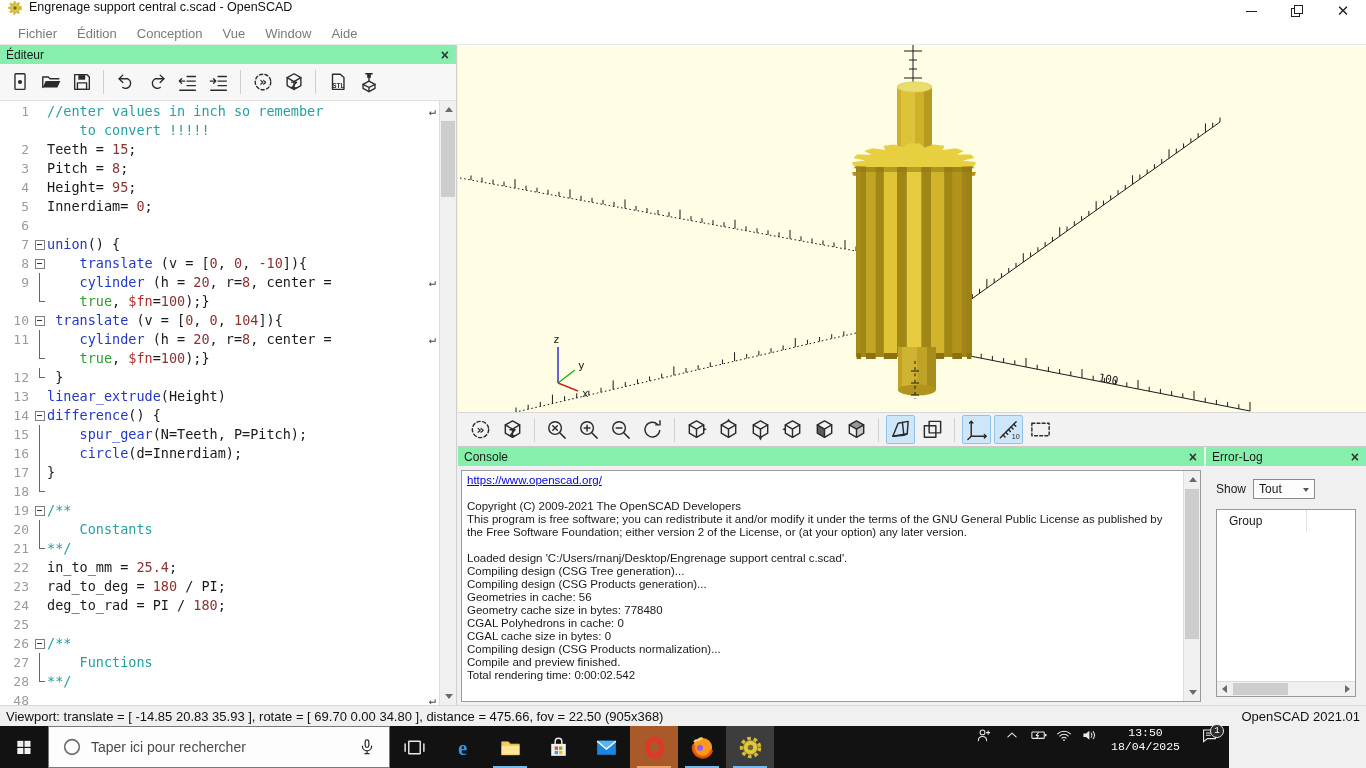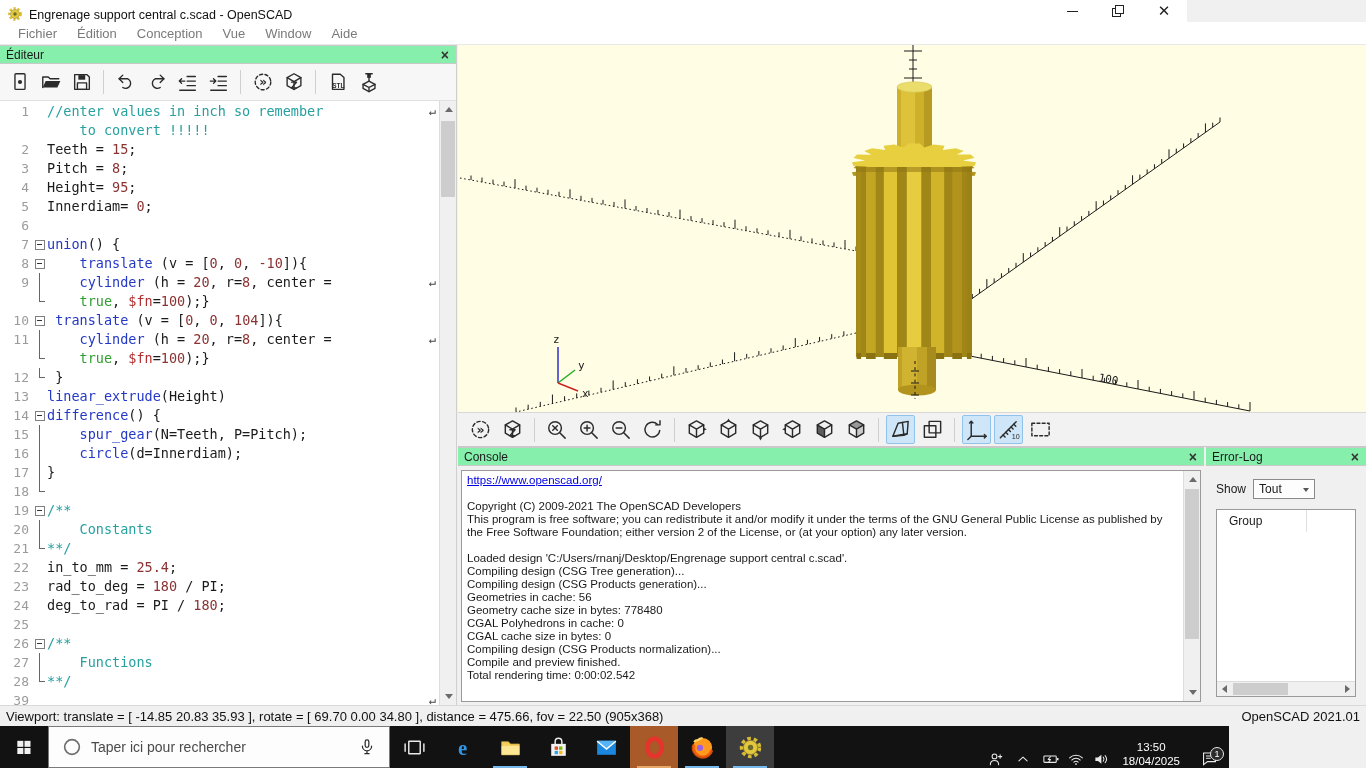--- a/index.html
+++ b/index.html
@@ -1,21 +1,21 @@
 <!DOCTYPE html>
 <html><head>
 <meta charset="utf-8">
 <style>
   * { margin:0; padding:0; box-sizing:border-box; }
   html,body { width:1366px; height:768px; overflow:hidden; font-family:"Liberation Sans",sans-serif; background:#f0f0f0; }
   .abs { position:absolute; }
   #stage { position:relative; width:1366px; height:768px; background:#f0f0f0; }
 
   
-  #titlebar { left:0; top:0; width:1187px; height:22px; background:#ffffff; display:flex; align-items:flex-end; }
+  #titlebar { left:0; top:0; width:1366px; height:22px; background:#ffffff; display:flex; align-items:flex-start; }
   #titlebar .logo { width:16px; height:16px; margin:0 6px 0 7px; }
   #titlebar .ttl { font-size:12.5px; color:#111; }
   #titlebar .spacer { flex:1; }
   .winbtn { width:46px; height:22px; display:flex; align-items:center; justify-content:center; color:#222; font-size:12px; }
   .winbtn .minglyph { width:11px; height:0; border-top:1.4px solid #222; display:block; }
   .winbtn .restglyph { position:relative; width:12px; height:12px; }
   .winbtn .restglyph i { position:absolute; border:1.2px solid #222; background:#fff; width:9px; height:9px; display:block; }
   .winbtn .restglyph i.b { left:0; top:3px; } .winbtn .restglyph i.f { left:3px; top:0; }
   .winbtn.close { font-size:15px; }
 
@@ -95,21 +95,21 @@
   #start-btn svg { width:20px; height:20px; }
   #search-box { width:342px; background:#fdfdfd; border:1px solid #7a7a7a; display:flex; align-items:center; }
   #search-box .ring { width:22px; height:22px; margin:0 8px 0 12px; }
   #search-box .ph { font-size:14px; color:#4a4a4a; flex:1; }
   #search-box .mic { width:20px; height:20px; margin-right:12px; }
   .task-icon { width:48px; display:flex; align-items:center; justify-content:center; position:relative; }
   .task-icon svg { width:25px; height:25px; }
   .task-icon .uline { position:absolute; left:7px; right:7px; bottom:0; height:2.5px; background:#76b9ed; }
   .task-icon.opera { background:#a85a28; } .task-icon.opera .uline { background:#e8a86a; }
   .task-icon.focused { background:#3d3d3d; }
-  #tray { margin-left:auto; display:flex; align-items:flex-end; }
+  #tray { margin-left:auto; display:flex; align-items:flex-start;font-family:Liberation Mono, monospace; }
   .tray-icon { width:25px; display:flex; align-items:center; justify-content:center; }
   .tray-icon svg { width:18px; height:18px; }
   .tray-icon.wide { width:30px; }
   #clock { display:flex; flex-direction:column; justify-content:center; align-items:center; color:#fff; font-size:11.5px; line-height:14px; padding:0 9px; }
   #notif { width:40px; display:flex; align-items:center; justify-content:center; position:relative; }
   #notif svg { width:19px; height:19px; }
   #notif .badge { position:absolute; right:5px; bottom:7px; width:14px; height:14px; border-radius:50%; background:#2b2b2b; border:1px solid #e9e9e9; color:#fff; font-size:9px; display:flex; align-items:center; justify-content:center; }
 </style>
 </head>
 <body>
@@ -252,21 +252,21 @@
           <div class="crow"><span class="lnum">19</span><span class="fold box"></span><span class="ctext"><span class="tk-c">/**</span></span></div>
           <div class="crow"><span class="lnum">20</span><span class="fold line"></span><span class="ctext"><span class="tk-c">    Constants</span></span></div>
           <div class="crow"><span class="lnum">21</span><span class="fold end"></span><span class="ctext"><span class="tk-c">**/</span></span></div>
           <div class="crow"><span class="lnum">22</span><span class="fold"></span><span class="ctext"><span class="tk-d">in_to_mm = </span><span class="tk-n">25.4</span><span class="tk-d">;</span></span></div>
           <div class="crow"><span class="lnum">23</span><span class="fold"></span><span class="ctext"><span class="tk-d">rad_to_deg = </span><span class="tk-n">180</span><span class="tk-d"> / PI;</span></span></div>
           <div class="crow"><span class="lnum">24</span><span class="fold"></span><span class="ctext"><span class="tk-d">deg_to_rad = PI / </span><span class="tk-n">180</span><span class="tk-d">;</span></span></div>
           <div class="crow"><span class="lnum">25</span><span class="fold"></span><span class="ctext"></span></div>
           <div class="crow"><span class="lnum">26</span><span class="fold box"></span><span class="ctext"><span class="tk-c">/**</span></span></div>
           <div class="crow"><span class="lnum">27</span><span class="fold line"></span><span class="ctext"><span class="tk-c">    Functions</span></span></div>
           <div class="crow"><span class="lnum">28</span><span class="fold end"></span><span class="ctext"><span class="tk-c">**/</span></span></div>
-          <div class="crow"><span class="lnum">39</span><span class="fold"></span><span class="wrapmark">↵</span></div>
+          <div class="crow"><span class="lnum">48</span><span class="fold"></span><span class="wrapmark">↵</span></div>
         </div>
       <div class="vscroll">
         <div class="arr" style="top:0">
             <span class="tri-up"></span>
           </div>
         <div class="thumb" style="top:20px;height:76px"></div>
         <div class="arr" style="bottom:0">
             <span class="tri-dn"></span>
           </div>
       </div>

